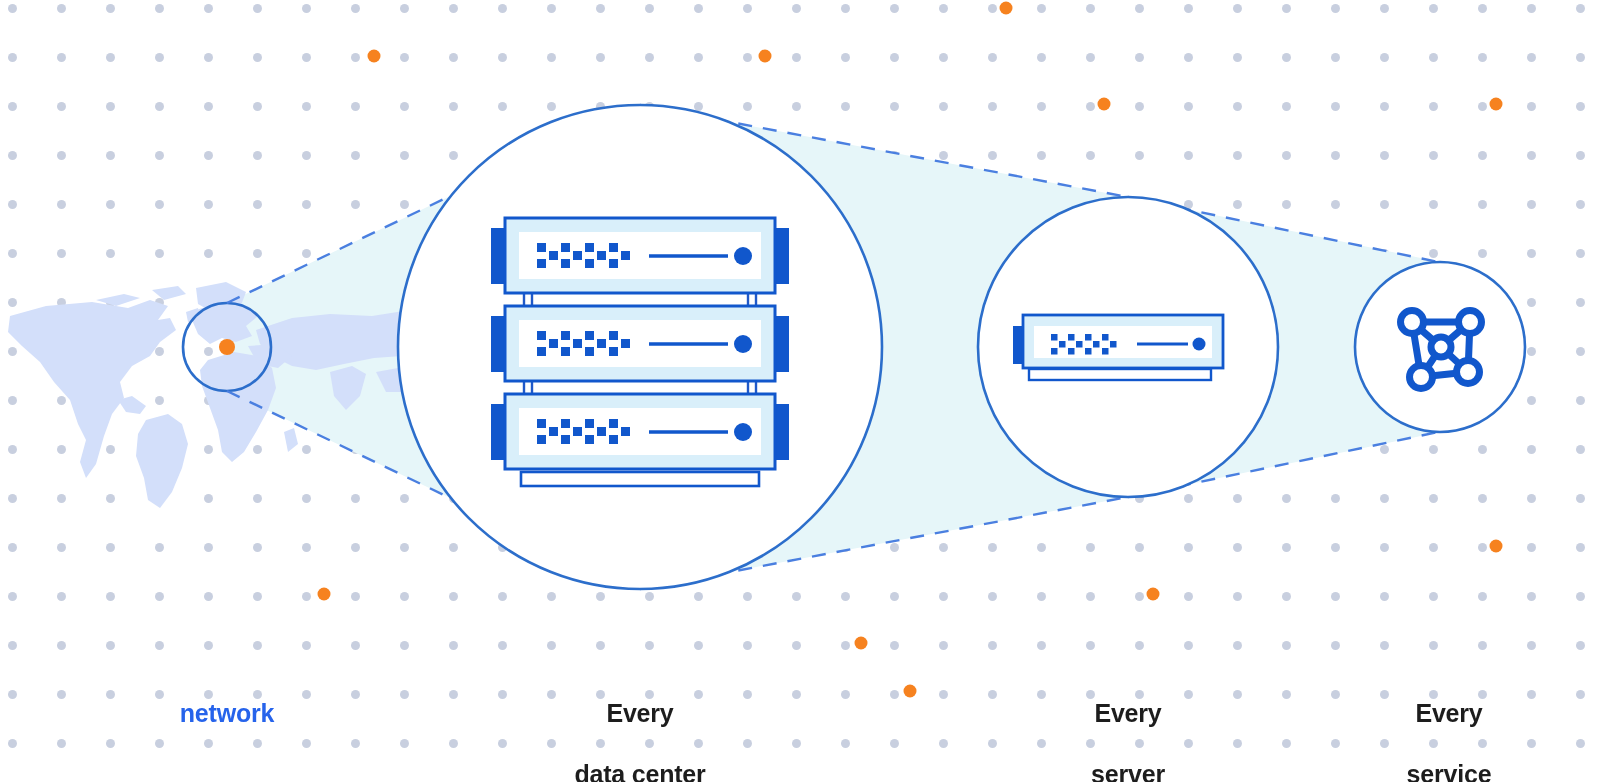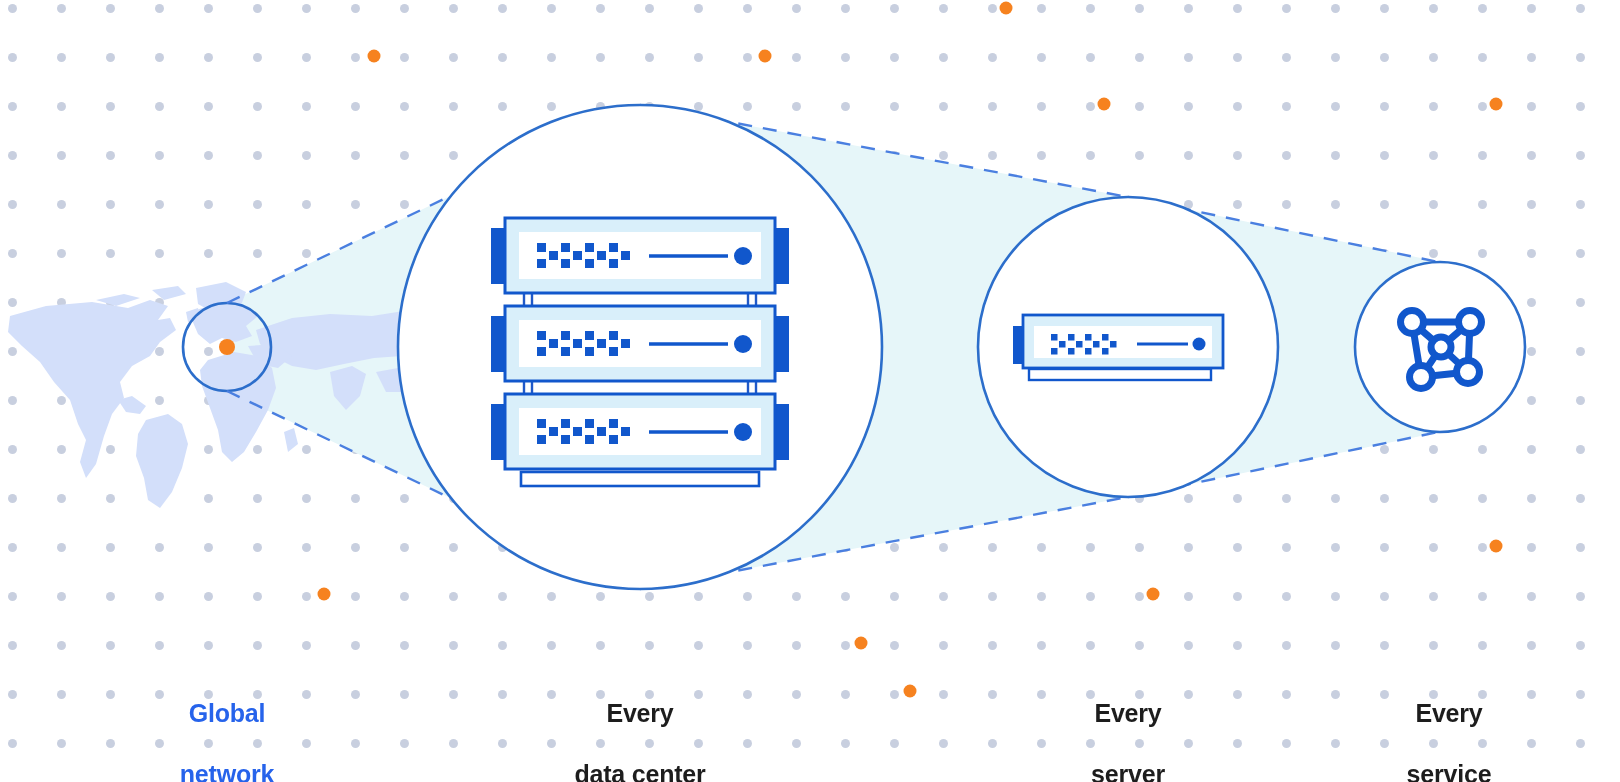--- a/index.html
+++ b/index.html
@@ -267,21 +267,20 @@
           <circle cx="861" cy="643" r="6.5" fill="#f6821f"></circle>
           <circle cx="910" cy="691" r="6.5" fill="#f6821f"></circle>
         </g>
 
     </g>
   </svg>
 
   <div class="caption-layer">
 
     <div class="caption" style="left: 127px; top: 667px; width: 200px; color: rgb(38, 99, 235);">
-      <span class="cap-line">Global</span>
       <span class="cap-line">network</span>
     </div>
 
     <div class="caption" style="left: 490px; top: 667px; width: 300px; color: rgb(29, 29, 29);">
       <span class="cap-line">Every</span>
       <span class="cap-line">data center</span>
     </div>
 
     <div class="caption" style="left: 1008px; top: 667px; width: 240px; color: rgb(29, 29, 29);">
       <span class="cap-line">Every</span>

